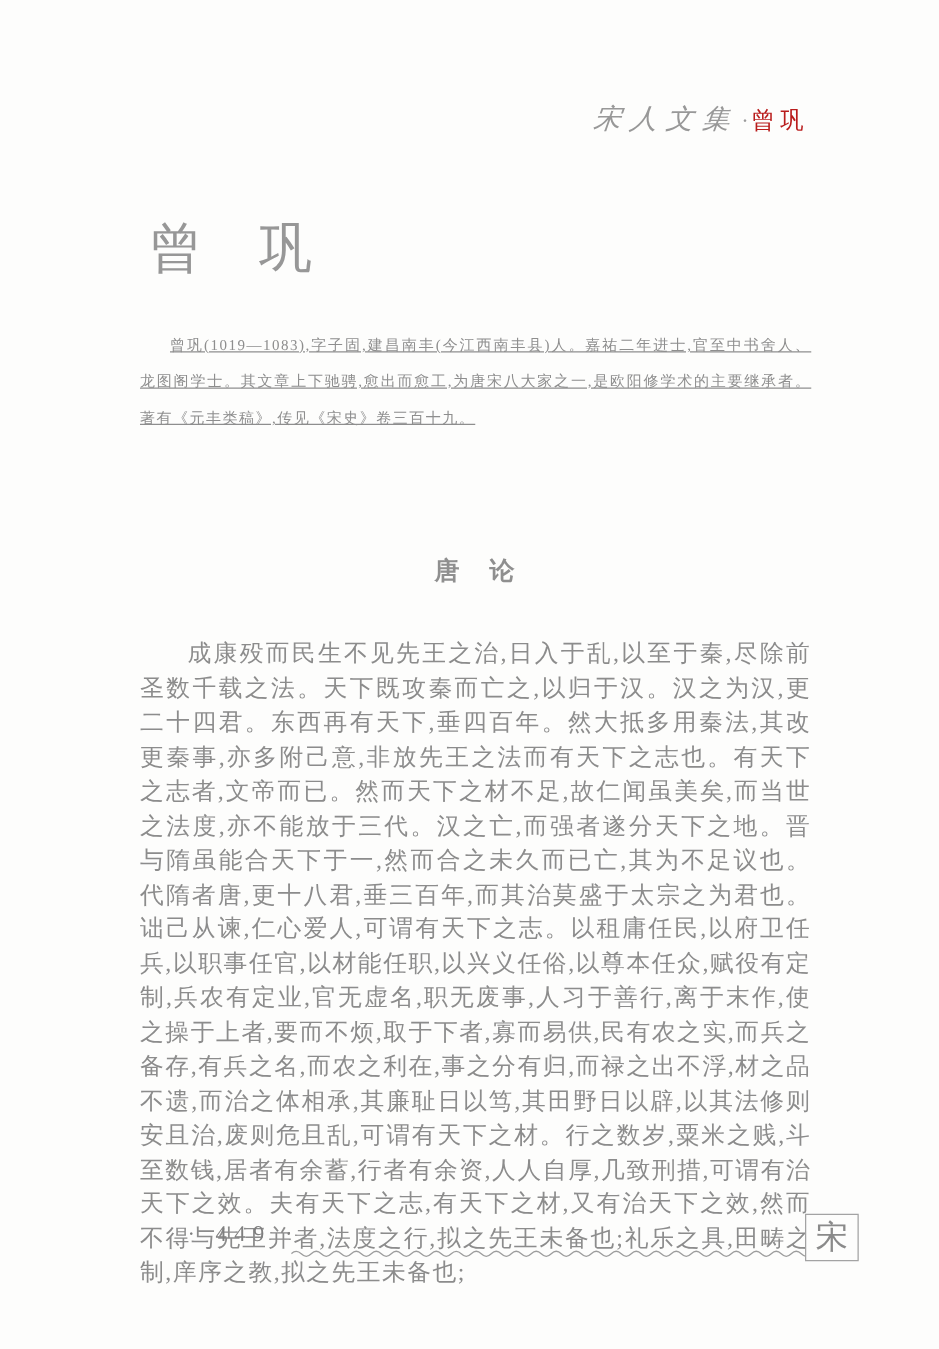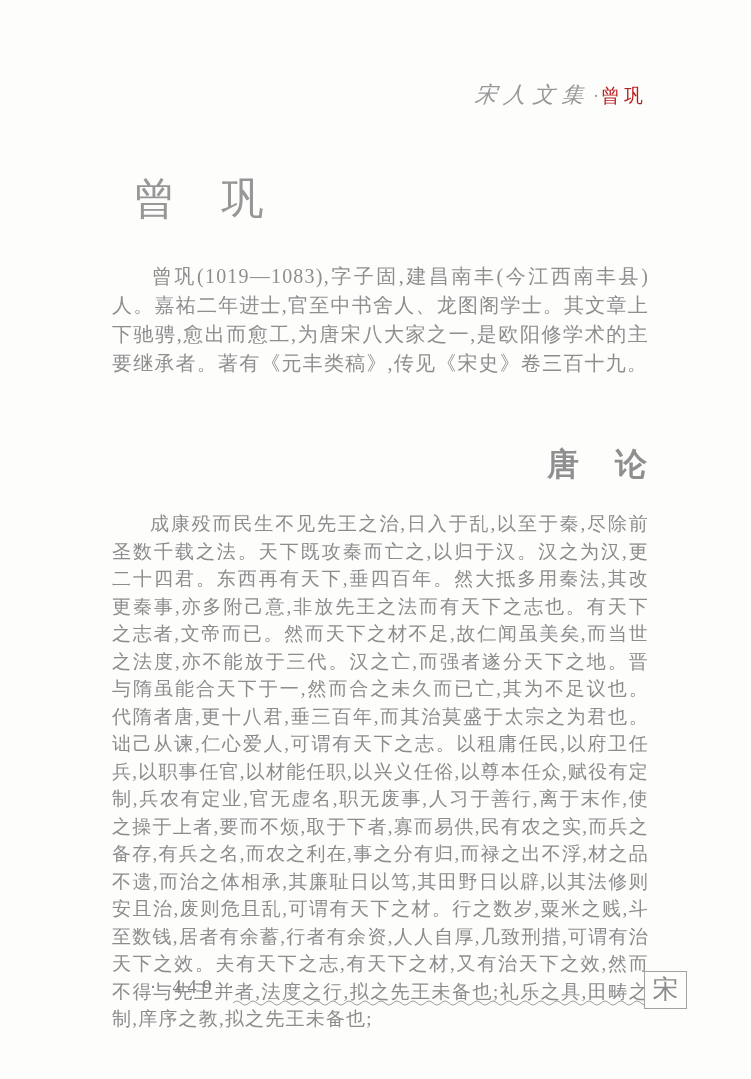--- a/index.html
+++ b/index.html
@@ -35,49 +35,50 @@
   }
   .running-header .subtitle {
     font-size: 19px;
     letter-spacing: 4px;
     color: #b91c1c;
   }
   
   .chapter-title {
     position: absolute;
     top: 170px;
-    left: 133px;
+    left: 119px;
     font-size: 43px;
     font-weight: 400;
     color: #979797;
     letter-spacing: 1px;
     white-space: nowrap;
     font-family: Liberation Mono, monospace;
   }
   
   .bio {
     position: absolute;
     top: 262px;
     left: 112px;
     width: 537px;
-    font-size: 20px;
+    font-size: 12px;
     line-height: 29px;
     color: #8e8e8e;
     letter-spacing: 1.2px;
     text-align: justify;
     text-indent: 2em;
+    text-decoration: underline;
   }
   
   .section-title {
     position: absolute;
     top: 443px;
     left: 112px;
     width: 537px;
-    text-align: right;
-    font-size: 32px;
+    text-align: center;
+    font-size: 20px;
     font-weight: 600;
     color: #8f8f8f;
     letter-spacing: 2px;
   }
   
   .body-text {
     position: absolute;
     top: 510px;
     left: 112px;
     width: 537px;

